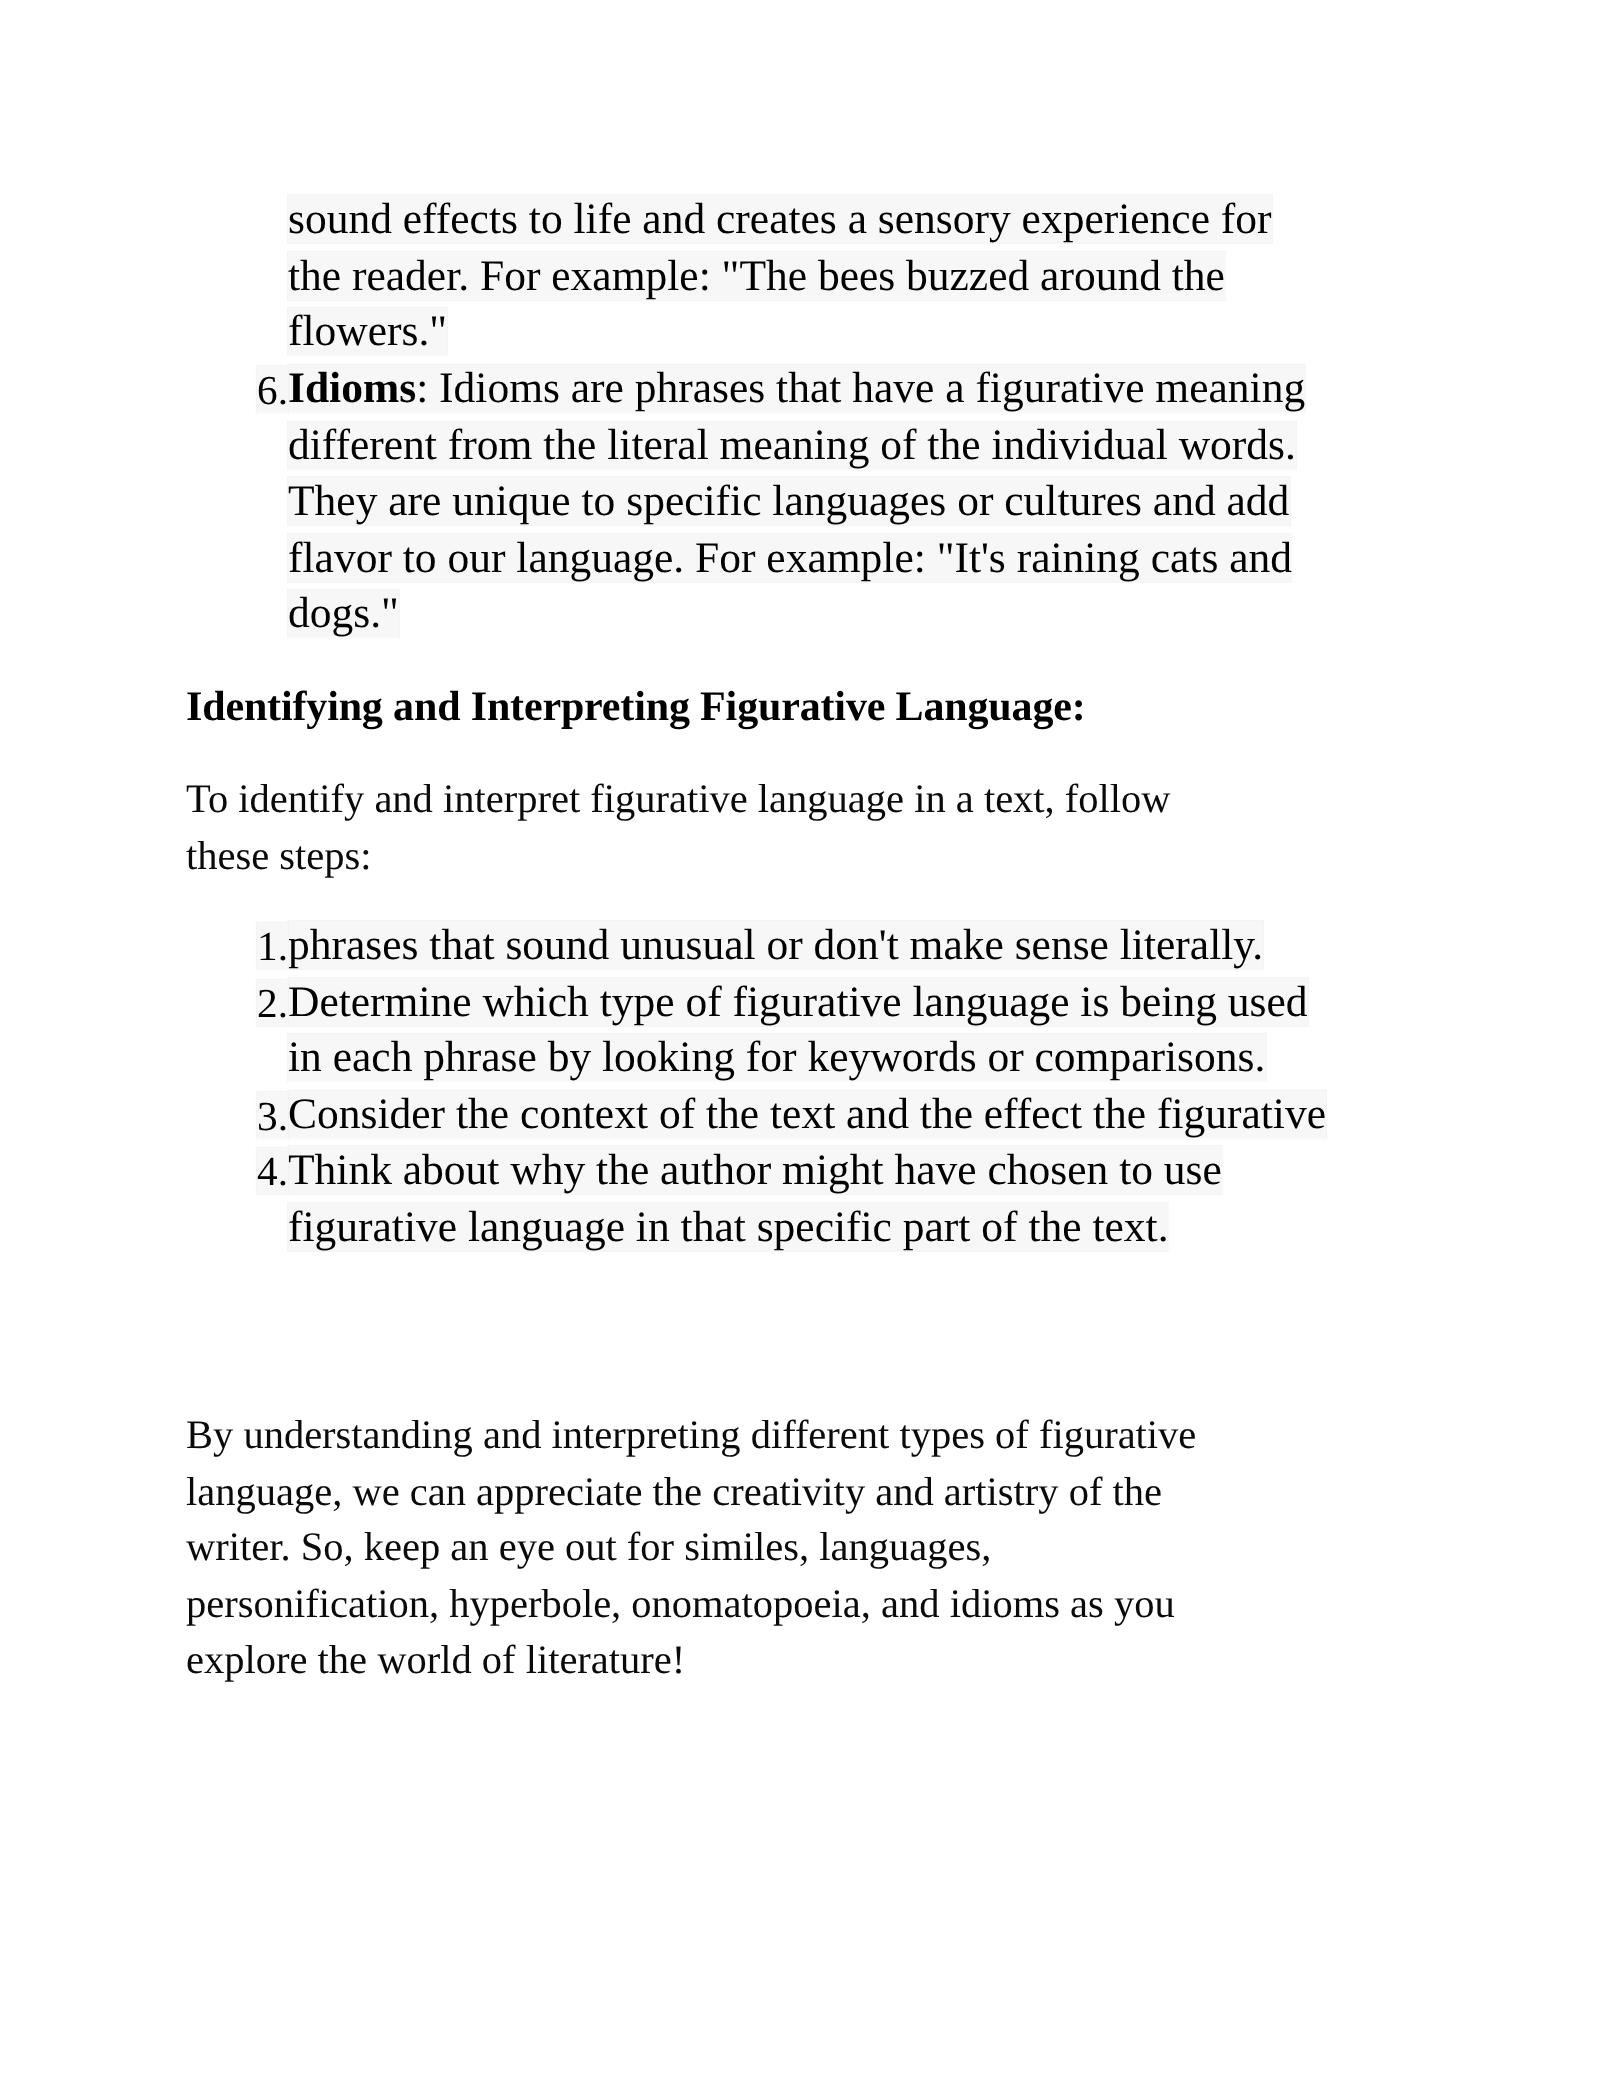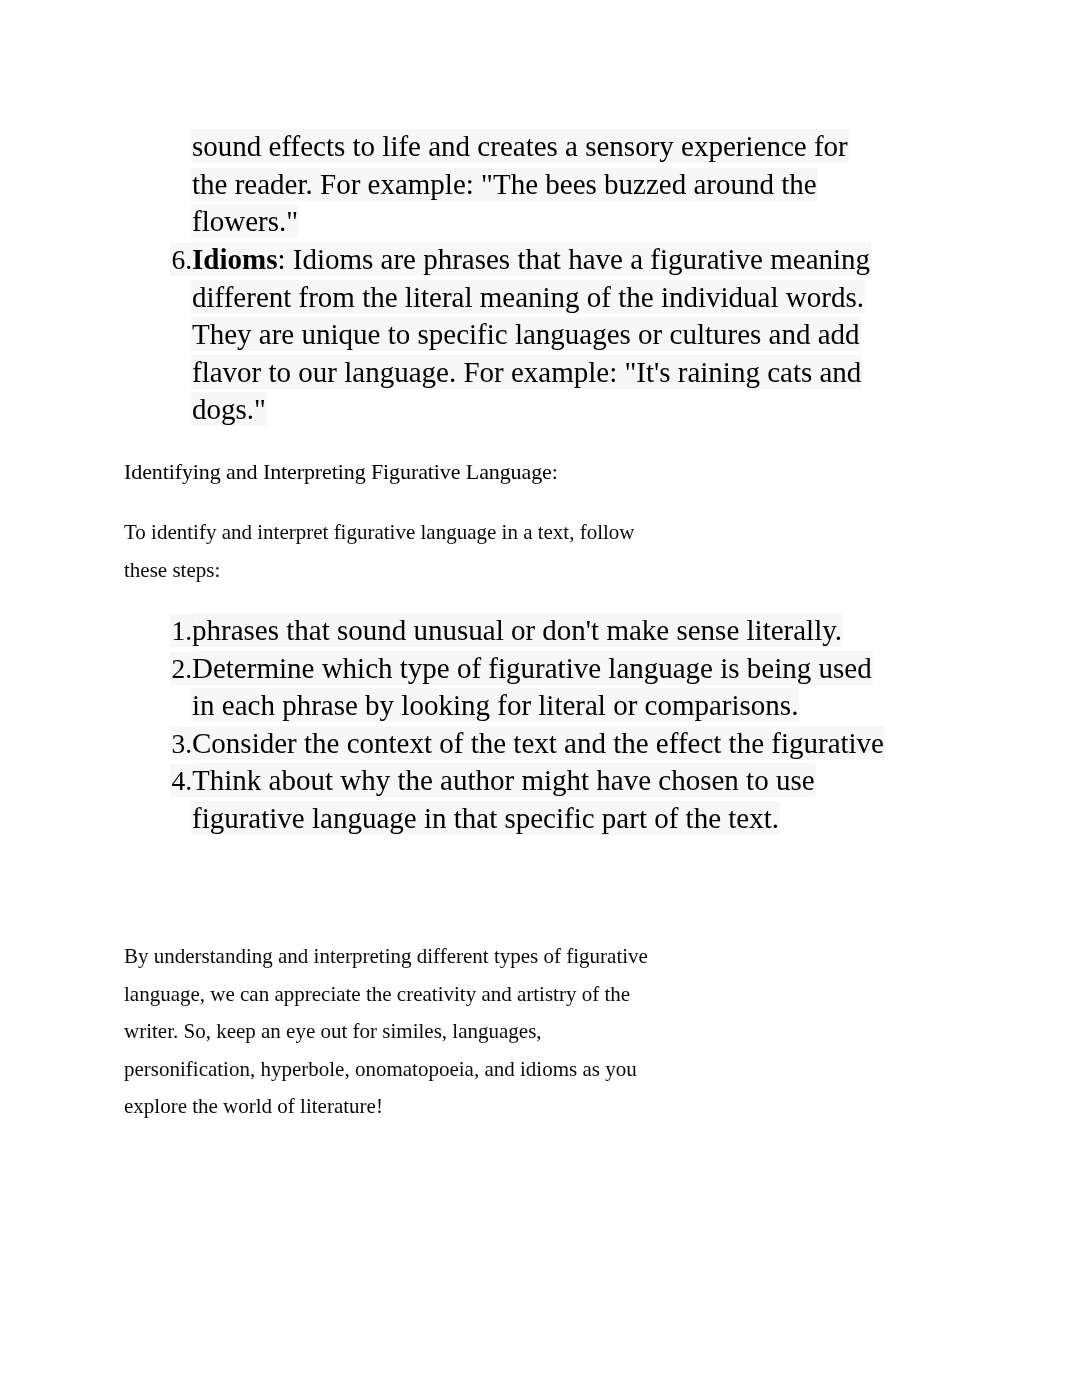--- a/index.html
+++ b/index.html
@@ -25,21 +25,21 @@
 
   
   .doc {
     position: absolute;
     left: 0;
     top: 0;
     width: 1080px;
   }
 
   .para {
-    font-size: 21px;
+    font-size: 27px;
     line-height: 37.5px;
     margin: 0;
     padding: 0;
     color: #0a0a0a;
   }
 
   
   .block-para {
     position: absolute;
     left: 124px;
@@ -48,23 +48,23 @@
   .block-para .ln {
     display: block;
     white-space: pre;
   }
 
   
   .heading {
     position: absolute;
     left: 124px;
     width: 860px;
-    font-size: 22px;
+    font-size: 28px;
     line-height: 38px;
-    font-weight: normal;
+    font-weight: bold;
     letter-spacing: -0.1px;
   }
 
   
   .olist {
     position: absolute;
     left: 0;
     width: 1080px;
   }
   .li {
@@ -144,21 +144,21 @@
         <div class="li-marker"><span class="hl">1.</span></div>
         <div class="li-lines">
           <span class="ln"><span class="hl">phrases that sound unusual or don't make sense literally.</span></span>
         </div>
       </div>
 
       <div class="li">
         <div class="li-marker"><span class="hl">2.</span></div>
         <div class="li-lines">
           <span class="ln"><span class="hl">Determine which type of figurative language is being used</span></span>
-          <span class="ln"><span class="hl">in each phrase by looking for literal or comparisons.</span></span>
+          <span class="ln"><span class="hl">in each phrase by looking for keywords or comparisons.</span></span>
         </div>
       </div>
 
       <div class="li">
         <div class="li-marker"><span class="hl">3.</span></div>
         <div class="li-lines">
           <span class="ln"><span class="hl">Consider the context of the text and the effect the figurative</span></span>
         </div>
       </div>
 

